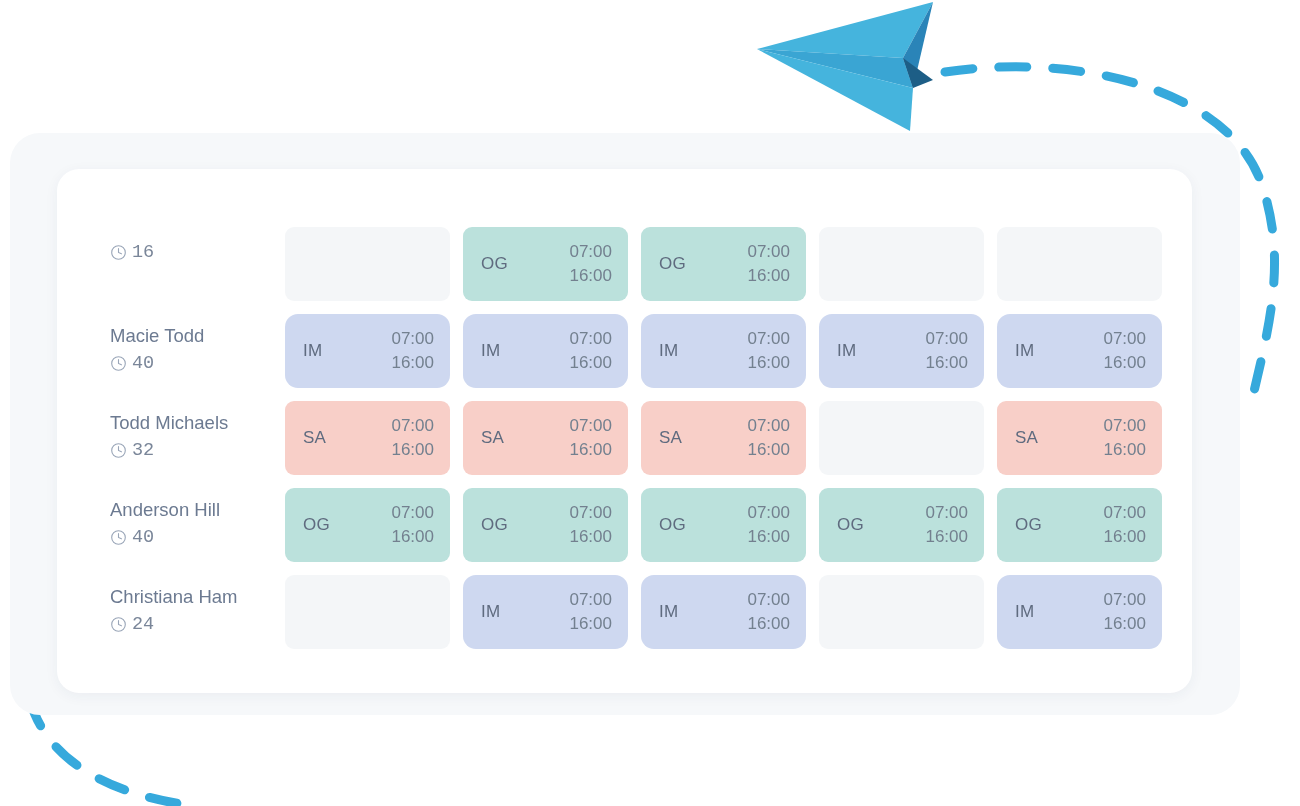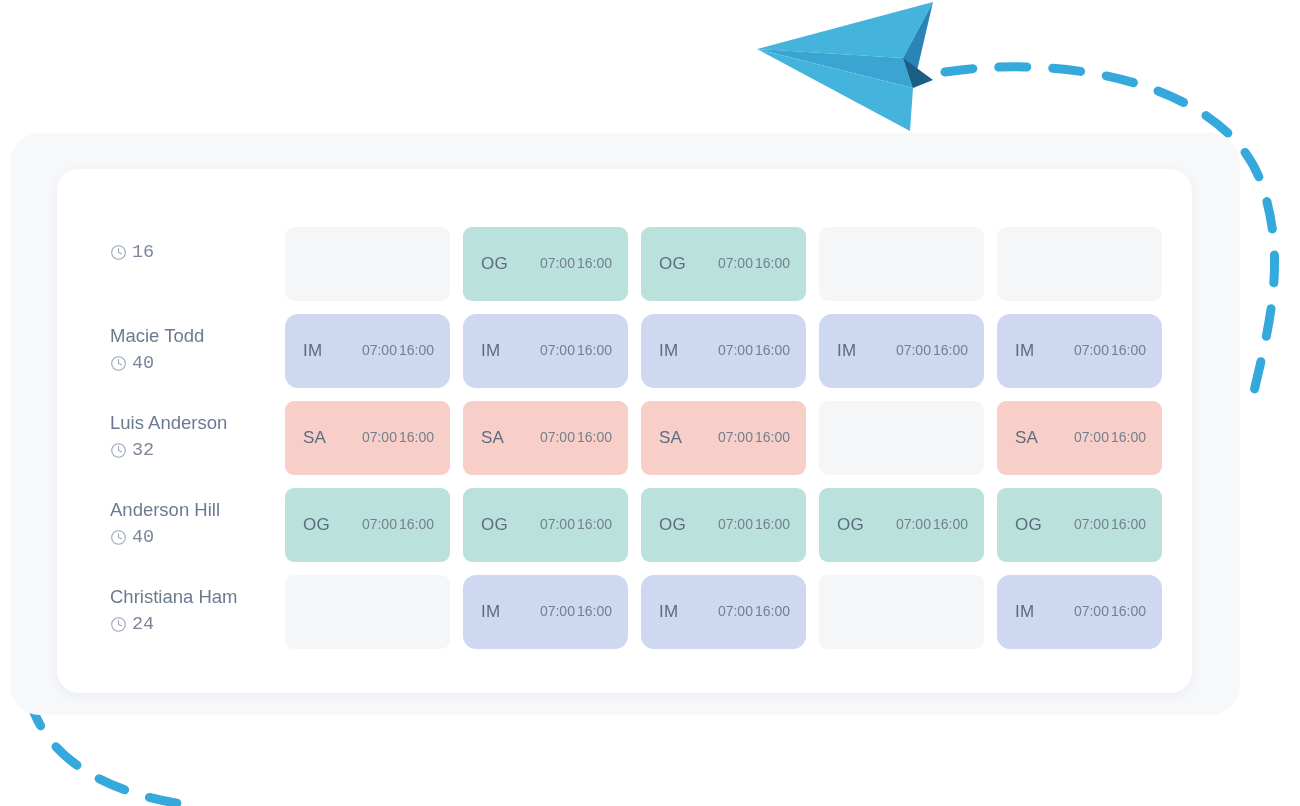--- a/index.html
+++ b/index.html
@@ -94,24 +94,24 @@
   .cell.sa { background: #f8cfc8; }
 
   .code {
     font-size: 17px;
     font-weight: normal;
     color: #5f6b7f;
     letter-spacing: 0.2px;
   }
   .times {
     display: flex;
-    flex-direction: row;
+    flex-direction: column;
     align-items: center;
     gap: 2px;
-    font-size: 14px;
+    font-size: 17px;
     color: #73808f;
     line-height: 1.28;
   }
 </style>
 </head>
 <body>
 
 <div id="stage">
 
   <svg class="trail-svg" viewBox="0 0 1300 806">
@@ -217,21 +217,21 @@
             <span class="times">
               <span>07:00</span>
               <span>16:00</span>
             </span>
           </div>
         </div>
       </div>
 
       <div class="row">
         <div class="emp">
-          <div class="emp-name">Luis Anderson</div>
+          <div class="emp-name">Todd Michaels</div>
           <div class="emp-hours">
             <svg class="clock-icon" viewBox="0 0 20 20">
               <circle cx="10" cy="10" r="8" fill="none" stroke="#9aa6b8" stroke-width="1.3"></circle>
               <path d="M10 5.5 L10 10 L13.4 11.6" fill="none" stroke="#9aa6b8" stroke-width="1.3" stroke-linecap="round"></path>
             </svg>
             <span>32</span>
           </div>
         </div>
         <div class="cells">
           <div class="cell sa">

